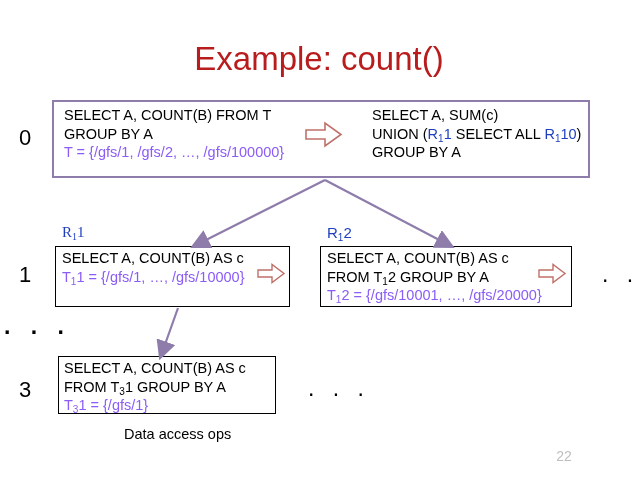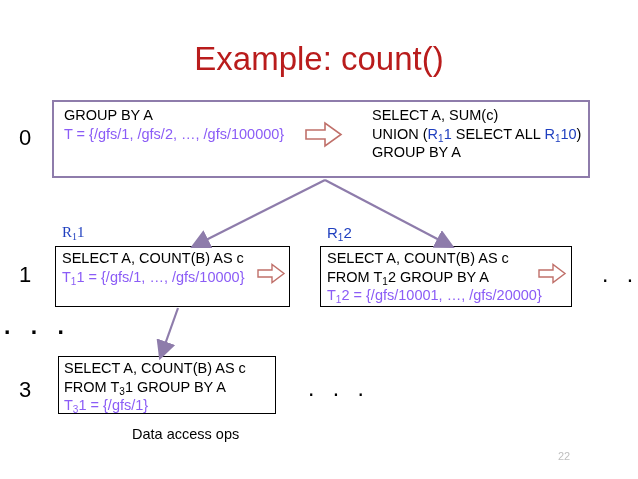--- a/index.html
+++ b/index.html
@@ -125,31 +125,30 @@
 
   
   #caption {
     position: absolute;
     left: 124px;
     top: 425px;
     font-size: 14.5px;
     line-height: 18px;
     color: #000000;
     white-space: nowrap;
-    margin-left: 8px;
   }
 
   
   #slide-number {
     position: absolute;
     left: 552px;
     top: 450px;
     width: 24px;
     text-align: center;
-    font-size: 11px;
+    font-size: 14px;
     line-height: 13px;
     color: #BFBFBF;
   }
 
   
   .overlay {
     position: absolute;
     left: 0;
     top: 0;
     width: 638px;
@@ -168,20 +167,21 @@
   <div class="level-num" id="level-1">1</div>
   <div class="level-num" id="level-3">3</div>
   <div class="ellipsis" id="ellipsis-left">. . .</div>
 
   <div class="ellipsis" id="ellipsis-row1">. . .</div>
   <div class="ellipsis" id="ellipsis-row3">. . .</div>
 
   <div class="box" id="box-top"></div>
 
   <div class="sql" id="sql-top-left">
+    <div>SELECT A, COUNT(B) FROM T</div>
     <div>GROUP BY A</div>
     <div class="purple">T = {/gfs/1, /gfs/2, …, /gfs/100000}</div>
   </div>
 
   <div class="sql" id="sql-top-right">
     <div>SELECT A, SUM(c)</div>
     <div><span>UNION (</span><span class="blue"><span>R</span><sub>1</sub><span>1</span></span><span> SELECT ALL </span><span class="blue"><span>R</span><sub>1</sub><span>10</span></span><span>)</span></div>
     <div>GROUP BY A</div>
   </div>
 

